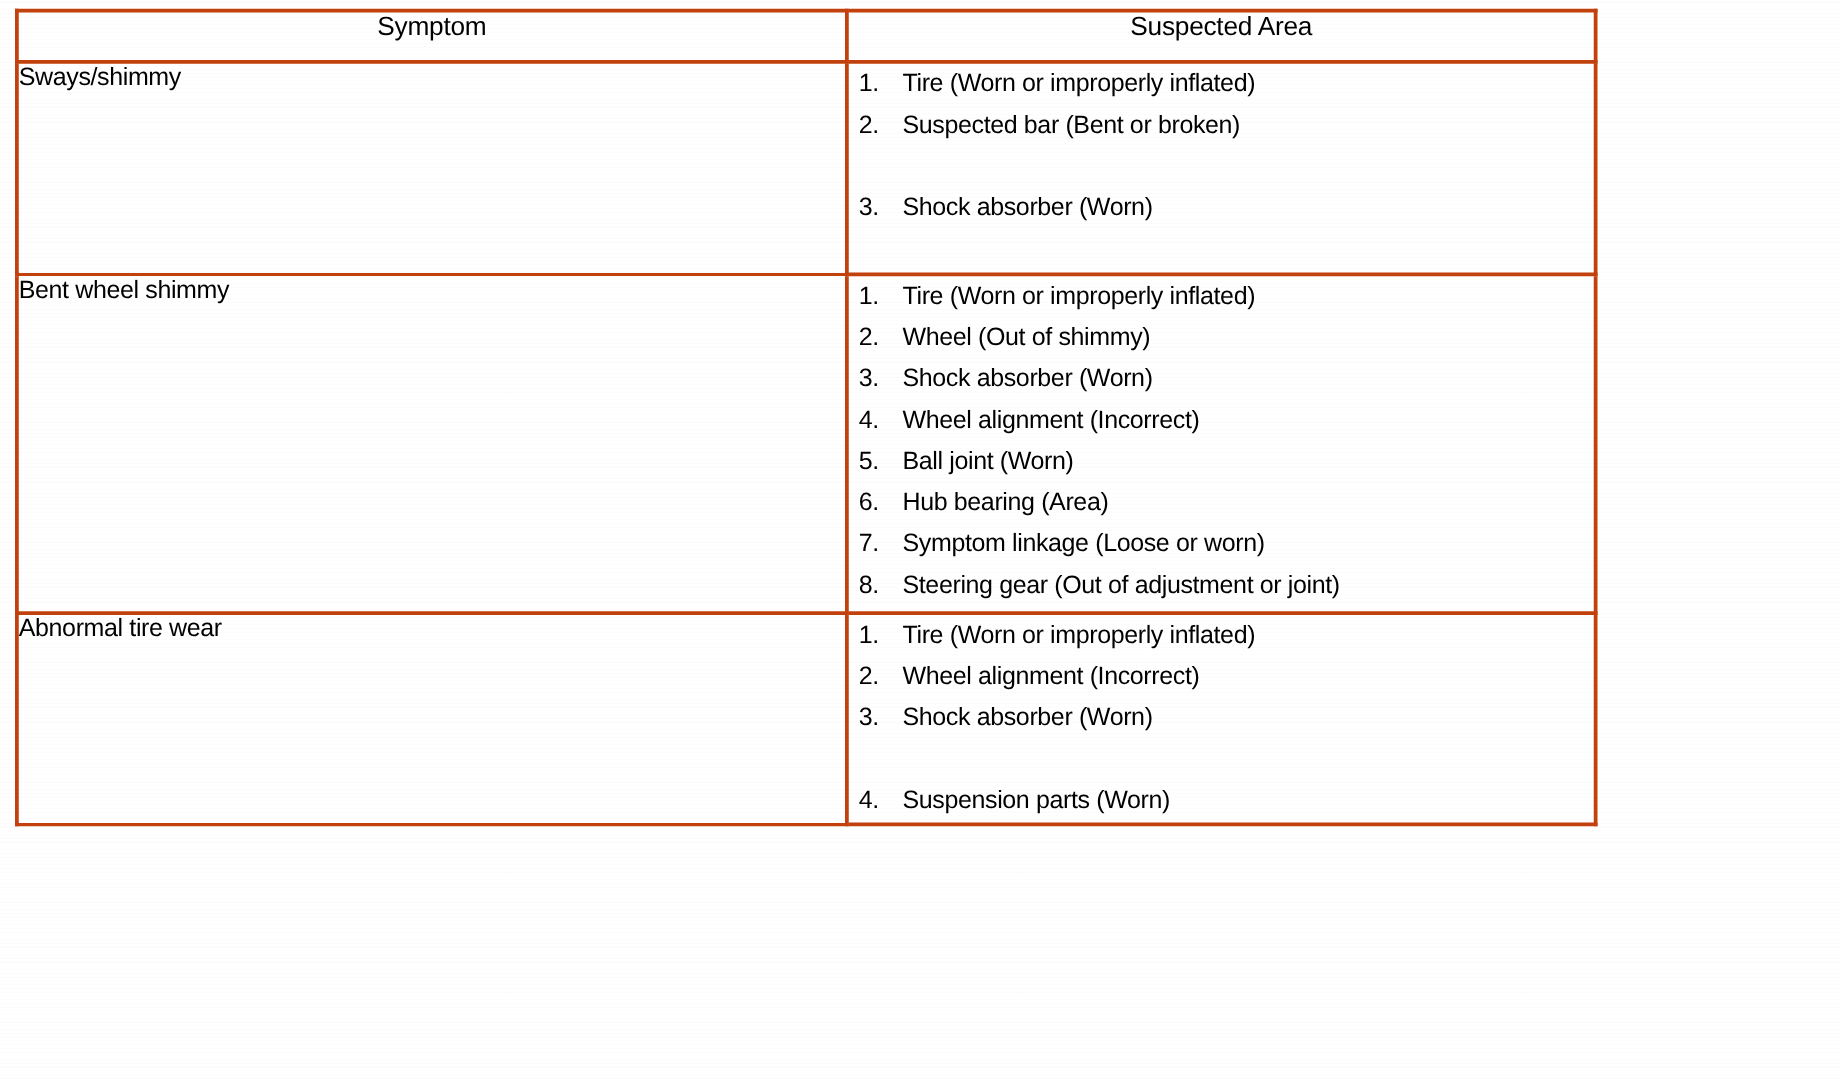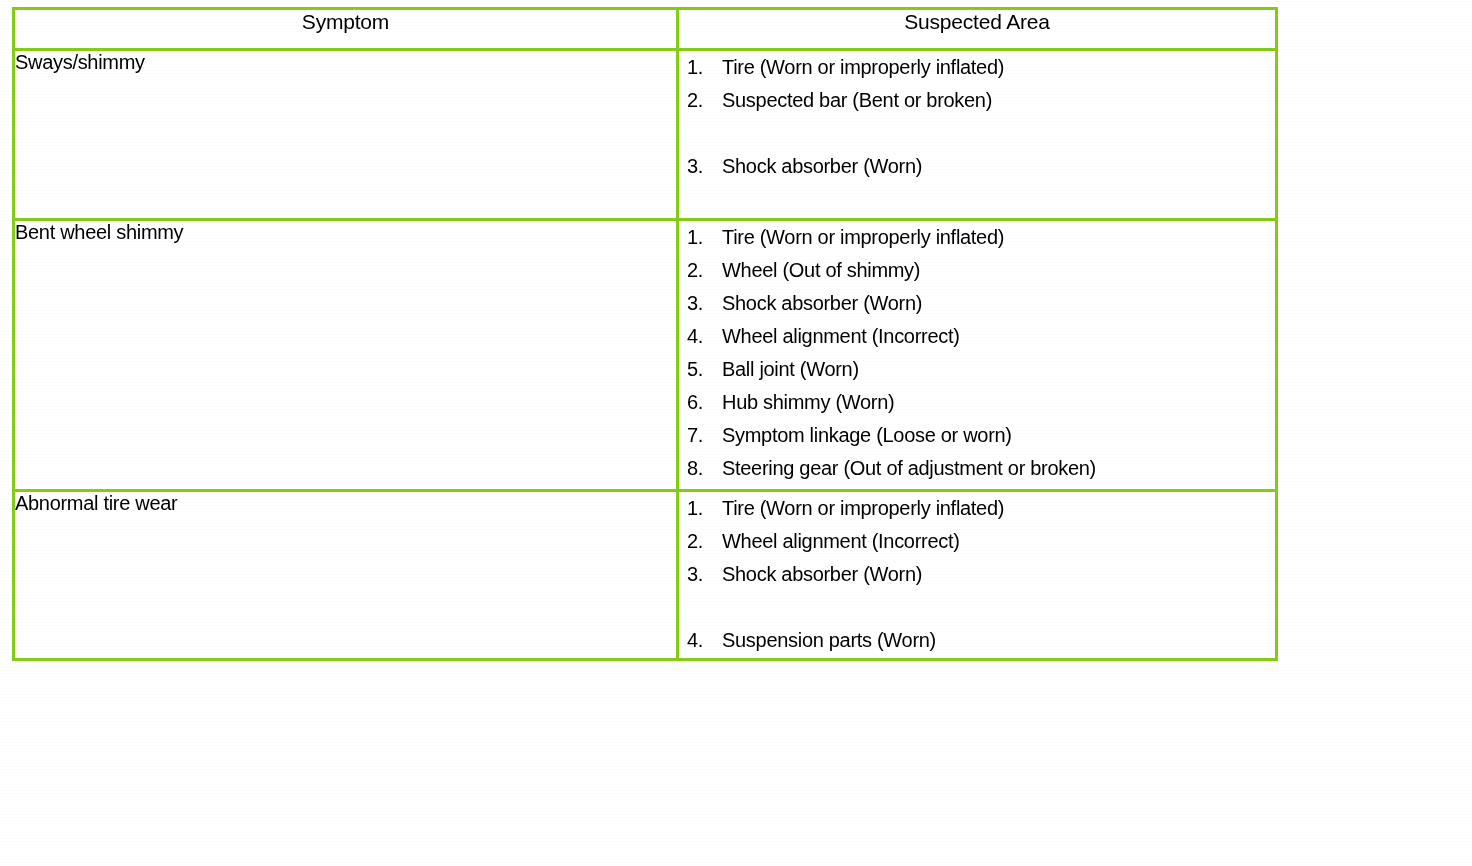--- a/index.html
+++ b/index.html
@@ -32,21 +32,21 @@
     border-collapse: collapse;
     table-layout: fixed;
     background: #ffffff;
   }
 
   #trouble-table col.c-symptom  { width: 664px; }
   #trouble-table col.c-area     { width: 599px; }
 
   #trouble-table th,
   #trouble-table td {
-    border: 3px solid #84cc16;
+    border: 3px solid #c2410c;
     padding: 0;
     vertical-align: top;
     background: #ffffff;
   }
 
   
   .hdr-cell {
     height: 38px;
     text-align: center;
     vertical-align: middle;
@@ -182,29 +182,29 @@
             <li>
               <span class="item-num">4.</span>
               <span class="item-text">Wheel alignment (Incorrect)</span>
             </li>
             <li>
               <span class="item-num">5.</span>
               <span class="item-text">Ball joint (Worn)</span>
             </li>
             <li>
               <span class="item-num">6.</span>
-              <span class="item-text">Hub shimmy (Worn)</span>
+              <span class="item-text">Hub bearing (Area)</span>
             </li>
             <li>
               <span class="item-num">7.</span>
               <span class="item-text">Symptom linkage (Loose or worn)</span>
             </li>
             <li>
               <span class="item-num">8.</span>
-              <span class="item-text">Steering gear (Out of adjustment or broken)</span>
+              <span class="item-text">Steering gear (Out of adjustment or joint)</span>
             </li>
           </ol>
         </td>
       </tr>
 
       <tr class="row-tirewear">
         <td class="symptom-cell">
           <span class="symptom-label">Abnormal tire wear</span>
         </td>
         <td class="area-cell">

